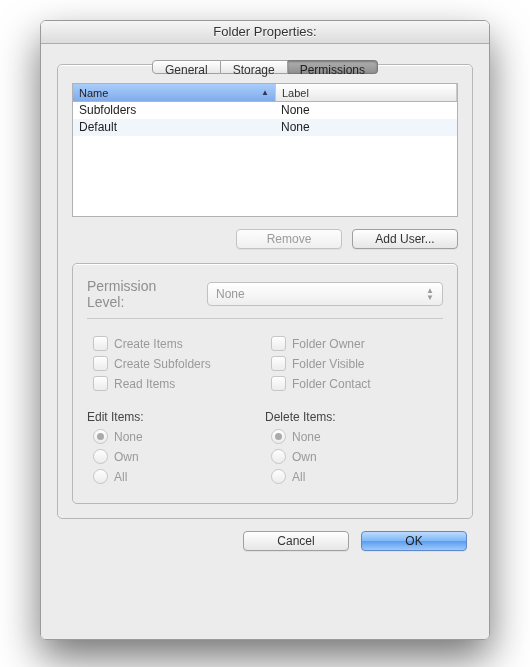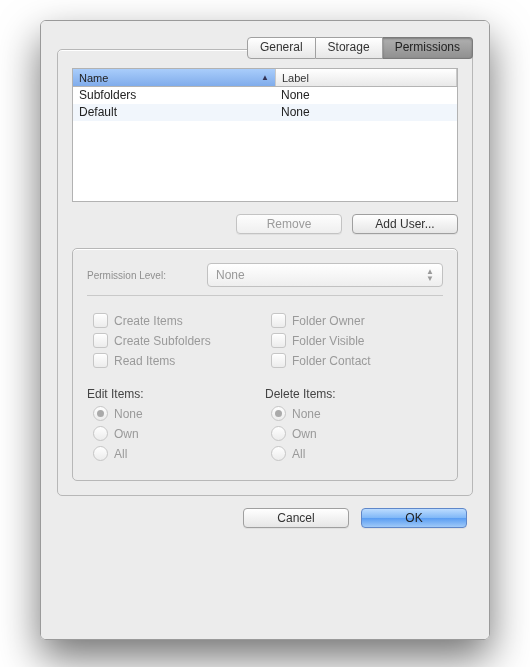--- a/index.html
+++ b/index.html
@@ -43,23 +43,23 @@
 }
 .content {
   flex: 1;
   background: #ececec;
   padding: 16px;
   display: flex;
   flex-direction: column;
 }
 .tabs-row {
   display: flex;
-  justify-content: flex-end;
+  justify-content: center;
   position: relative;
-  height: 22px;
+  height: 14px;
   margin-bottom: -10px;
   z-index: 2;
 }
 .seg {
   display: flex;
   border-radius: 4px;
 }
 .seg .tab {
   padding: 2px 12px;
   background: linear-gradient(#ffffff, #e7e7e7);
@@ -156,21 +156,21 @@
 .perm-panel {
   margin-top:14px;
   padding:14px;
 }
 .perm-panel .row {
   display:flex;
   align-items:center;
   gap:10px;
   margin-bottom:6px;
 }
-.perm-label { color:#8f8f8f; font-size:10px; width:110px; }
+.perm-label { color:#8f8f8f; font-size:14px; width:110px; }
 .select {
   flex:1;
   height:20px;
   border:1px solid #c1c1c1;
   border-radius:4px;
   background: linear-gradient(#ffffff,#eeeeee);
   padding:1px 8px;
   color:#999;
   font-size:12px;
   display:flex;
@@ -231,20 +231,21 @@
   gap:12px;
   padding:12px 6px 4px 6px;
 }
 </style>
 </head>
 <body>
 
 <div class="shadow-wrap">
 <div class="window">
 
+  <div class="titlebar">Folder Properties:</div>
 
   <div class="content">
 
     <div class="tabs-row">
       <div class="seg">
         <div class="tab">General</div>
         <div class="tab middle">Storage</div>
         <div class="tab active">Permissions</div>
       </div>
     </div>

